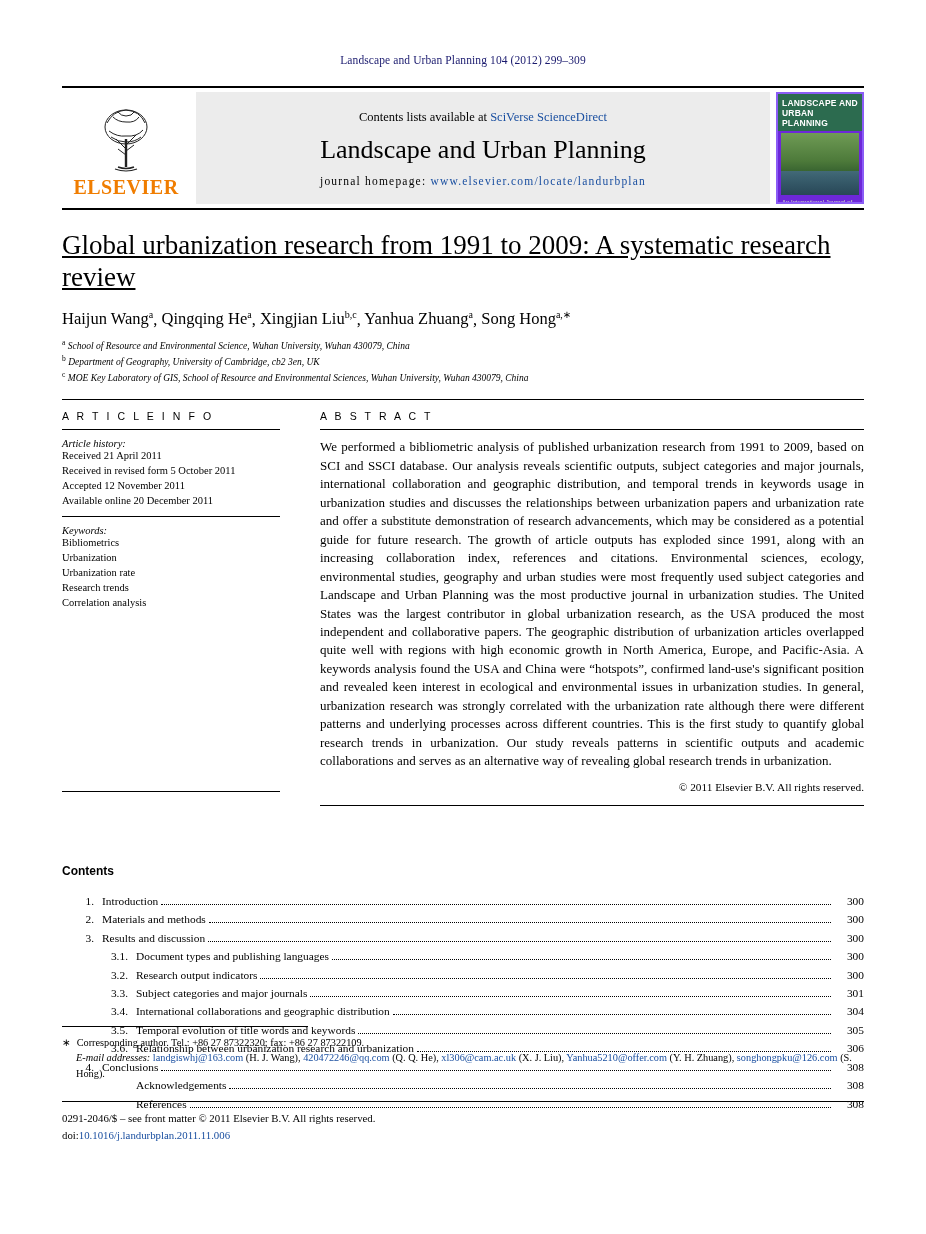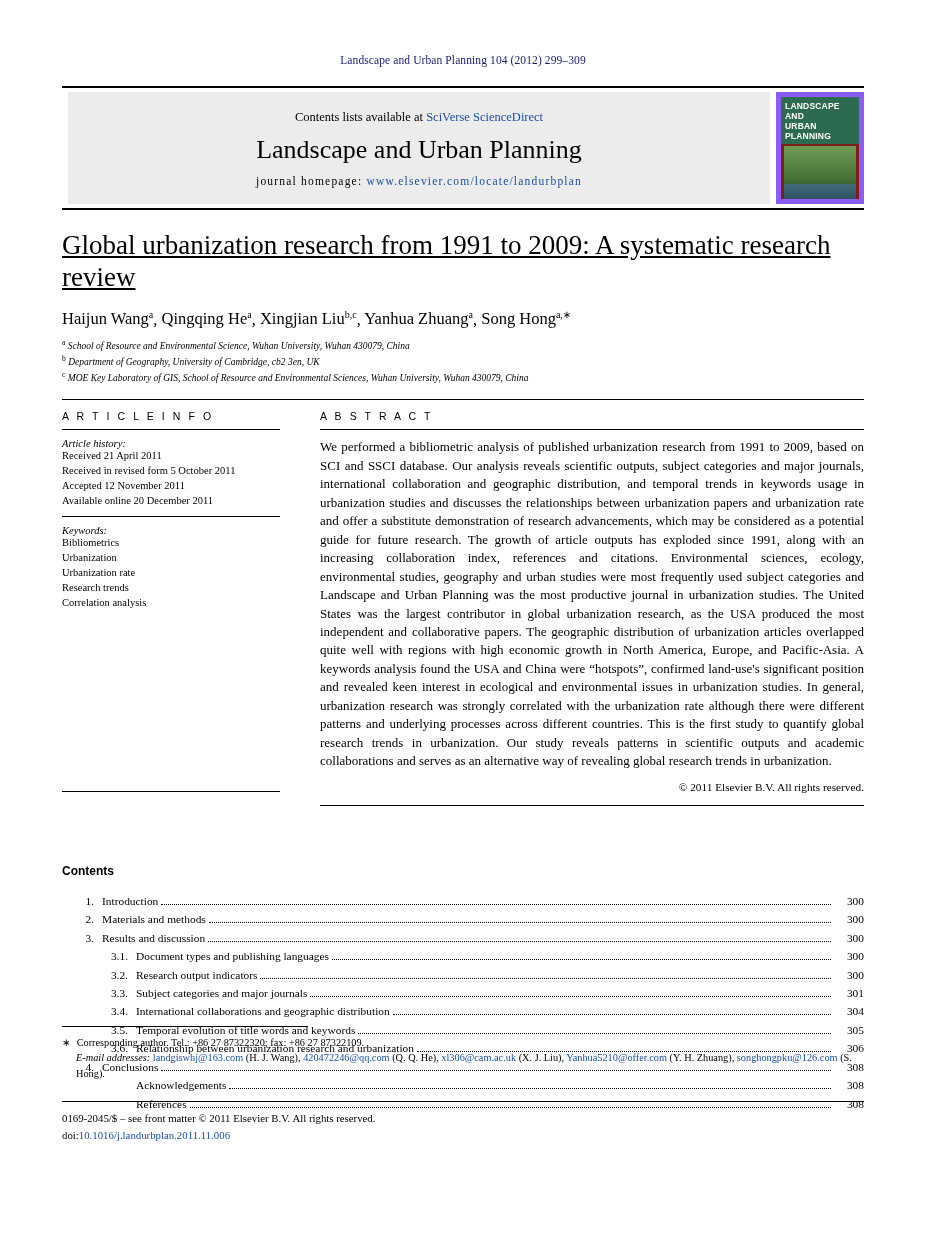--- a/index.html
+++ b/index.html
@@ -94,23 +94,23 @@
   .homepage {
     font-size: 11.5px;
     letter-spacing: 1.2px;
   }
   .homepage .url {
     color: #1a4fa0;
   }
   .cover-thumb {
     width: 88px;
     flex: 0 0 88px;
-    border: 5px solid #8b5cf6;
+    border: 2px solid #8b5cf6;
     box-sizing: border-box;
-    background: #7f1d1d;
+    background: #6d28d9;
     position: relative;
     overflow: hidden;
   }
   .cover-top {
     background: #2c6b4f;
     color: #ffffff;
     font-size: 8.5px;
     font-family: "Liberation Sans", sans-serif;
     font-weight: bold;
     line-height: 10px;
@@ -298,20 +298,37 @@
 </head>
 <body>
 
 <div class="page">
   <div class="content">
 
     <div class="runhead">Landscape and Urban Planning 104 (2012) 299–309</div>
 
     <div class="masthead">
 
+      <div class="elsevier-logo">
+        <svg class="tree-svg" width="74" height="74" viewBox="0 0 74 74">
+          <g stroke="#222" stroke-width="1" fill="none">
+            <path d="M37 66 L37 38" stroke-width="2.4"></path>
+            <path d="M37 48 L27 38 M37 44 L47 34 M37 54 L29 48 M37 50 L45 44"></path>
+            <ellipse cx="37" cy="26" rx="21" ry="17" fill="none"></ellipse>
+            <path d="M18 22 q6 -12 19 -13 q14 1 19 13"></path>
+            <path d="M20 30 q8 6 17 5 q11 1 17 -6"></path>
+            <path d="M24 16 q5 5 13 5 q9 1 13 -5"></path>
+            <path d="M22 36 q7 5 15 5 q9 0 15 -5"></path>
+            <path d="M29 11 q3 4 8 4 q6 0 8 -4"></path>
+            <path d="M29 66 q8 3 16 0" stroke-width="1.6"></path>
+            <path d="M26 68 q11 4 22 0" stroke-width="1.2"></path>
+          </g>
+        </svg>
+        <div class="elsevier-word">ELSEVIER</div>
+      </div>
 
       <div class="journal-block">
         <div class="contents-line">
           <span>Contents lists available at</span>
           <span class="sd">SciVerse ScienceDirect</span>
         </div>
         <div class="journal-title">Landscape and Urban Planning</div>
         <div class="homepage">
           <span>journal homepage:</span>
           <span class="url">www.elsevier.com/locate/landurbplan</span>
@@ -477,19 +494,19 @@
       <span>(Q. Q. He),</span>
       <span class="mail">xl306@cam.ac.uk</span>
       <span>(X. J. Liu),</span>
       <span class="mail">Yanhua5210@offer.com</span>
       <span>(Y. H. Zhuang),</span>
       <span class="mail">songhongpku@126.com</span>
       <span>(S. Hong).</span>
     </div>
 
     <div class="issn-block">
-      <div>0169-2045/$ – see front matter © 2011 Elsevier B.V. All rights reserved.</div>
+      <div>0291-2046/$ – see front matter © 2011 Elsevier B.V. All rights reserved.</div>
       <div>
         <span>doi:</span><span class="doi">10.1016/j.landurbplan.2011.11.006</span>
       </div>
     </div>
   </div>
 </div>
 
 </body></html>

